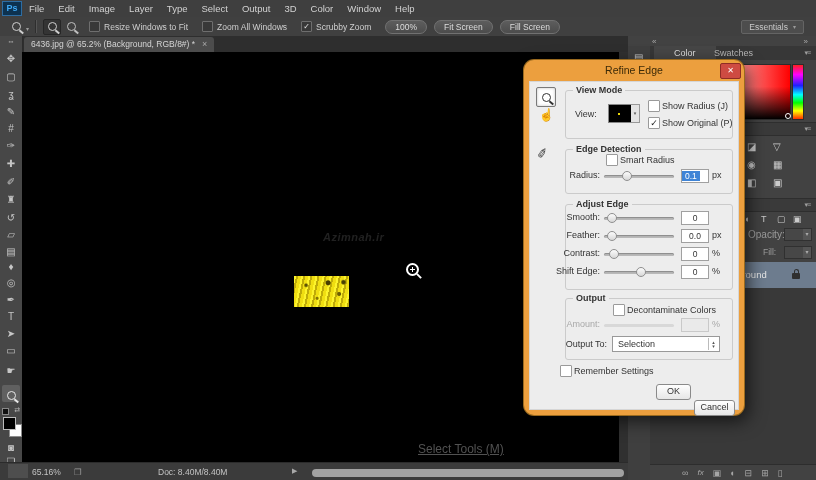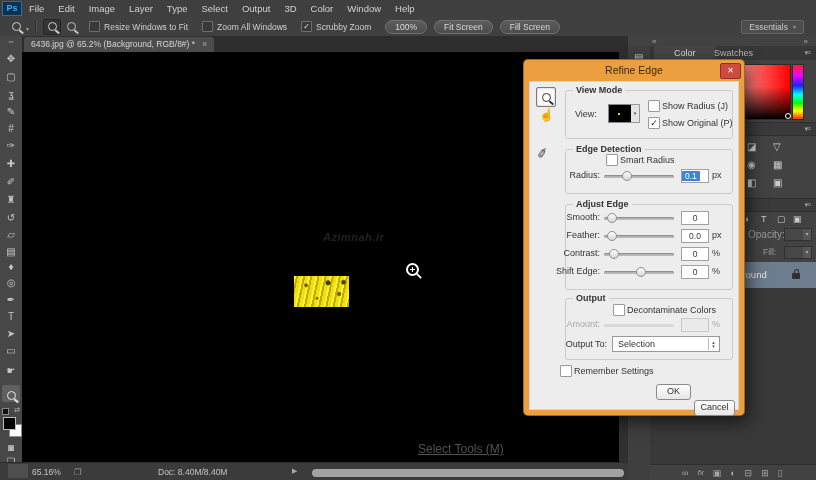--- a/index.html
+++ b/index.html
@@ -56,21 +56,21 @@
   #hscroll-thumb{position:absolute;left:312px;top:6px;width:312px;height:8px;background:#a2a2a2;border-radius:4px;}
   
   #panels{left:628px;top:36px;width:188px;height:444px;background:#424242;}
   .ptab{position:absolute;font-size:9px;color:#b6b6b6;padding:2px 20px;}
   .pmenu{position:absolute;color:#9f9f9f;font-size:7px;letter-spacing:-1px;}
   .pglyph{position:absolute;color:#cbcbcb;font-size:10px;line-height:14px;}
   .phdr{position:absolute;left:22px;width:166px;height:12px;background:#3a3a3a;border-top:1px solid #2e2e2e;border-bottom:1px solid #2e2e2e;}
   .dfield{position:absolute;width:26px;height:11px;background:#474747;border:1px solid #303030;color:#8f8f8f;}
   .dfield span{position:absolute;right:0;top:0;width:8px;height:11px;background:#555;color:#aaa;font-size:6px;text-align:center;line-height:11px;}
   
-  #dialog{left:524px;top:60px;width:220px;height:355px;background:#ec9f3e;border-radius:4px;z-index:50;
+  #dialog{left:524px;top:60px;width:220px;height:355px;background:#ec9f3e;border-radius:10px;z-index:50;
           box-shadow:0 0 0 1px #9a6a1e,4px 6px 18px rgba(0,0,0,.65);}
   #dlg-title{position:absolute;left:0;top:0;width:100%;height:21px;text-align:center;color:#3c2a08;font-size:10.5px;line-height:21px;}
   #dlg-close{position:absolute;right:3px;top:3px;width:19px;height:14px;background:#ce4b42;border:1px solid #8f2c26;border-radius:2px;
              color:#fff;font-size:8px;text-align:center;line-height:14px;}
   #dlg-body{position:absolute;left:5px;top:21px;right:5px;bottom:5px;background:#ededed;border:1px solid #d6d6d6;}
   .grp{position:absolute;border:1px solid #cbcbcb;border-radius:3px;}
   .grplab{position:absolute;font-weight:bold;font-size:9px;color:#333;background:#ededed;padding:0 3px;}
   .dlab{position:absolute;font-size:9px;color:#333;}
   .dim{color:#a8a8a8 !important;}
   .lab-r{text-align:right;}

